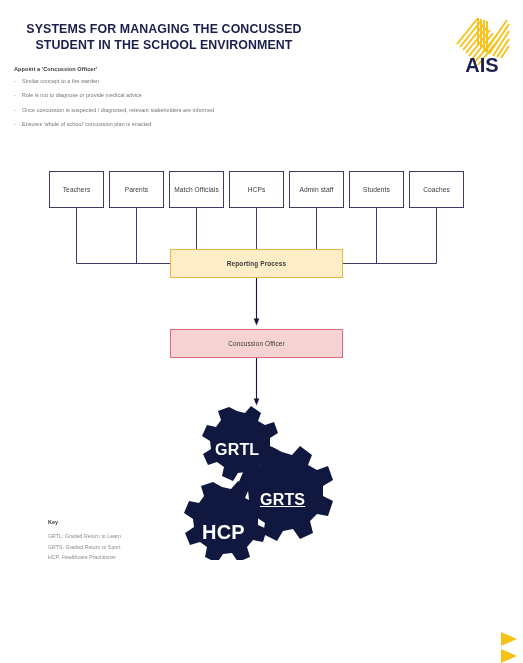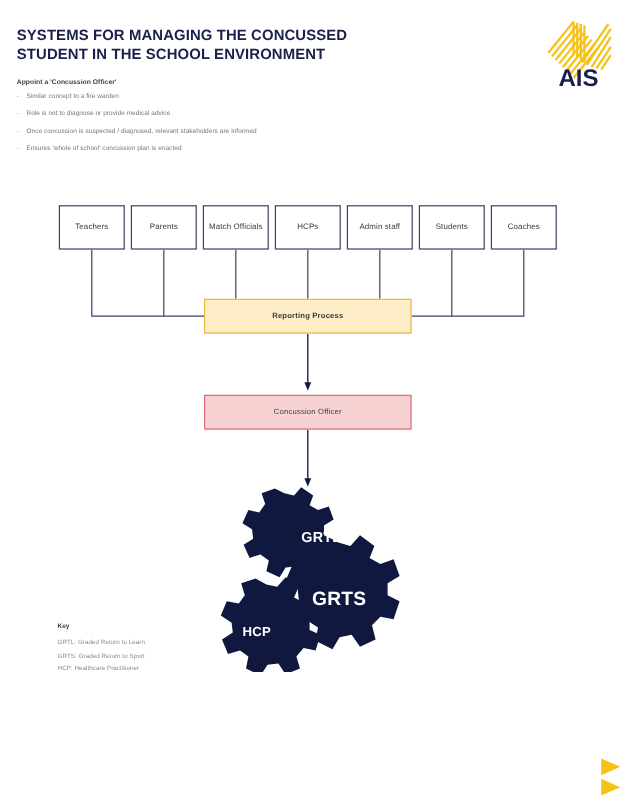--- a/index.html
+++ b/index.html
@@ -22,20 +22,21 @@
     position: absolute;
     left: 14px;
     top: 22px;
     width: 300px;
     font-size: 12.4px;
     font-weight: bold;
     line-height: 15.5px;
     letter-spacing: 0.1px;
     color: #1b1f4b;
     text-transform: uppercase;
+    text-align: center;
   }
   .subhead {
     position: absolute;
     left: 14px;
     top: 66px;
     font-size: 5.6px;
     font-weight: bold;
     color: #3a3a3a;
     letter-spacing: 0.05px;
   }
@@ -153,23 +154,23 @@
     top: 405px;
     width: 165px;
     height: 155px;
   }
   .gear-label {
     position: absolute;
     color: #ffffff;
     font-weight: bold;
     letter-spacing: 0.2px;
   }
-  .lbl-grtl { left: 40px;  top: 36px;  font-size: 12px; margin-left: 36px; }
-  .lbl-grts { left: 85px;  top: 86px;  font-size: 16px; }
-  .lbl-hcp  { left: 27px;  top: 116px; font-size: 11px; }
+  .lbl-grtl { left: 40px;  top: 36px;  font-size: 16px; }
+  .lbl-grts { left: 85px;  top: 86px;  font-size: 16px; text-decoration: underline; }
+  .lbl-hcp  { left: 27px;  top: 116px; font-size: 20px; }
 
   
   .corner {
     position: absolute;
     right: 0;
     bottom: 0;
     width: 42px;
     height: 33px;
   }
 </style>

